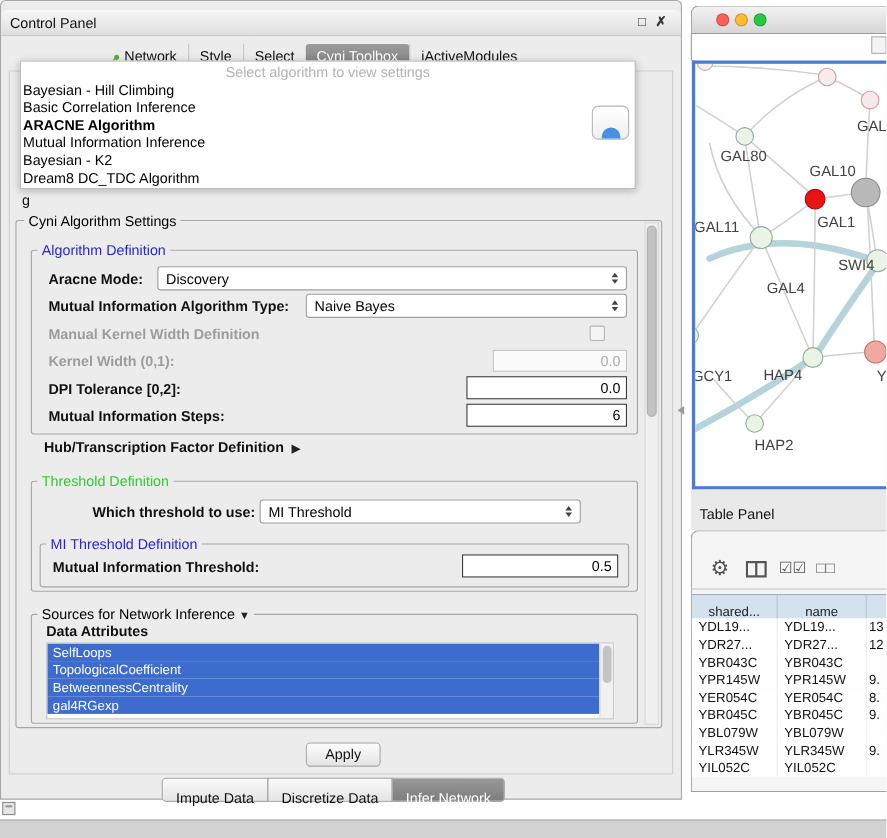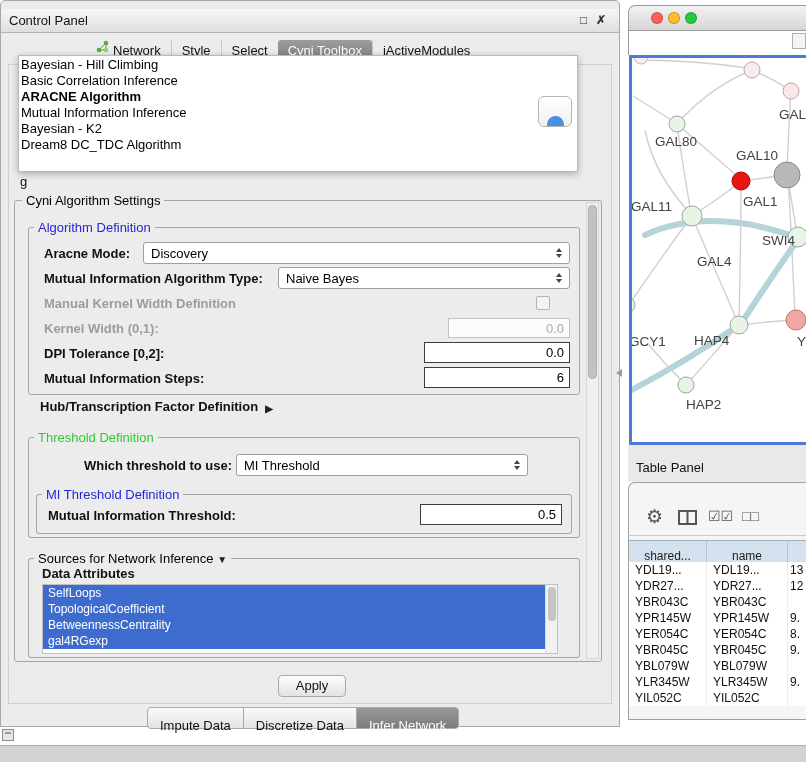--- a/index.html
+++ b/index.html
@@ -9,21 +9,21 @@
   .lbl{position:absolute;font-size:13px;white-space:nowrap;color:#111}
   .b{font-weight:bold}
   .dis{color:#9c9c9c}
   
   .cp-win{position:absolute;left:0;top:8;width:620px;height:727px;background:#ececec;border:1px solid #a8a8a8;border-radius:5px 5px 0 0}
   .cp-titlebar{position:absolute;left:1px;top:9px;width:618px;height:24px;background:linear-gradient(#f7f7f7,#dedede);border-bottom:1px solid #b4b4b4;border-radius:5px 5px 0 0;font-size:13px;line-height:24px;color:#111;padding-left:8px}
   .win-btn{position:absolute;top:12px;font-size:12px;color:#333;cursor:default;line-height:16px}
   .cp-content-box{position:absolute;left:8px;top:64px;width:604px;height:640px;border:1px solid #cfcfcf;background:#ececec}
   
   .cp-tabbar{position:absolute;left:86px;top:40px;height:22px;display:flex;align-items:stretch;font-size:13px}
-  .cp-tab{padding:0 10px;line-height:22px;color:#111;display:flex;align-items:flex-start;gap:4px}
+  .cp-tab{padding:0 10px;line-height:22px;color:#111;display:flex;align-items:flex-end;gap:4px}
   .cp-tab + .cp-tab{border-left:1px solid #c9c9c9}
   .cp-tab.sel{background:linear-gradient(#9c9c9c,#7e7e7e);color:#fff;border-radius:3px;border-left:none}
   
   .tborder{position:absolute;border:1px solid #a6a6a6;border-radius:3px}
   .tlabel{position:absolute;font-size:13px;background:#ececec;padding:0 4px;white-space:nowrap}
   .blue{color:#2626d8}.green{color:#2ecc2e}
   
   .combo{position:absolute;height:22px;background:#fff;border:1px solid #9f9f9f;border-radius:3px;display:flex;align-items:center;padding:0 7px;font-size:13px;color:#000}
   .combo-arrows{margin-left:auto;display:flex;flex-direction:column;gap:2px;align-items:center}
   .combo-arrows .up{width:0;height:0;border-left:3.5px solid transparent;border-right:3.5px solid transparent;border-bottom:4px solid #444}
@@ -196,20 +196,21 @@
 
   <div class="apply-btn" style="left:278px;top:675px;width:68px">Apply</div>
 
   <div class="seg-tabs" style="left:147px;top:707px">
     <div class="seg">Impute Data</div>
     <div class="seg">Discretize Data</div>
     <div class="seg sel">Infer Network</div>
   </div>
 
   <div class="popup">
+    <div class="ph">Select algorithm to view settings</div>
     <div class="item">Bayesian - Hill Climbing</div>
     <div class="item">Basic Correlation Inference</div>
     <div class="item b">ARACNE Algorithm</div>
     <div class="item">Mutual Information Inference</div>
     <div class="item">Bayesian - K2</div>
     <div class="item">Dream8 DC_TDC Algorithm</div>
   </div>
   <div class="help-partial">
       <div class="blue-dot"></div>
     </div>

